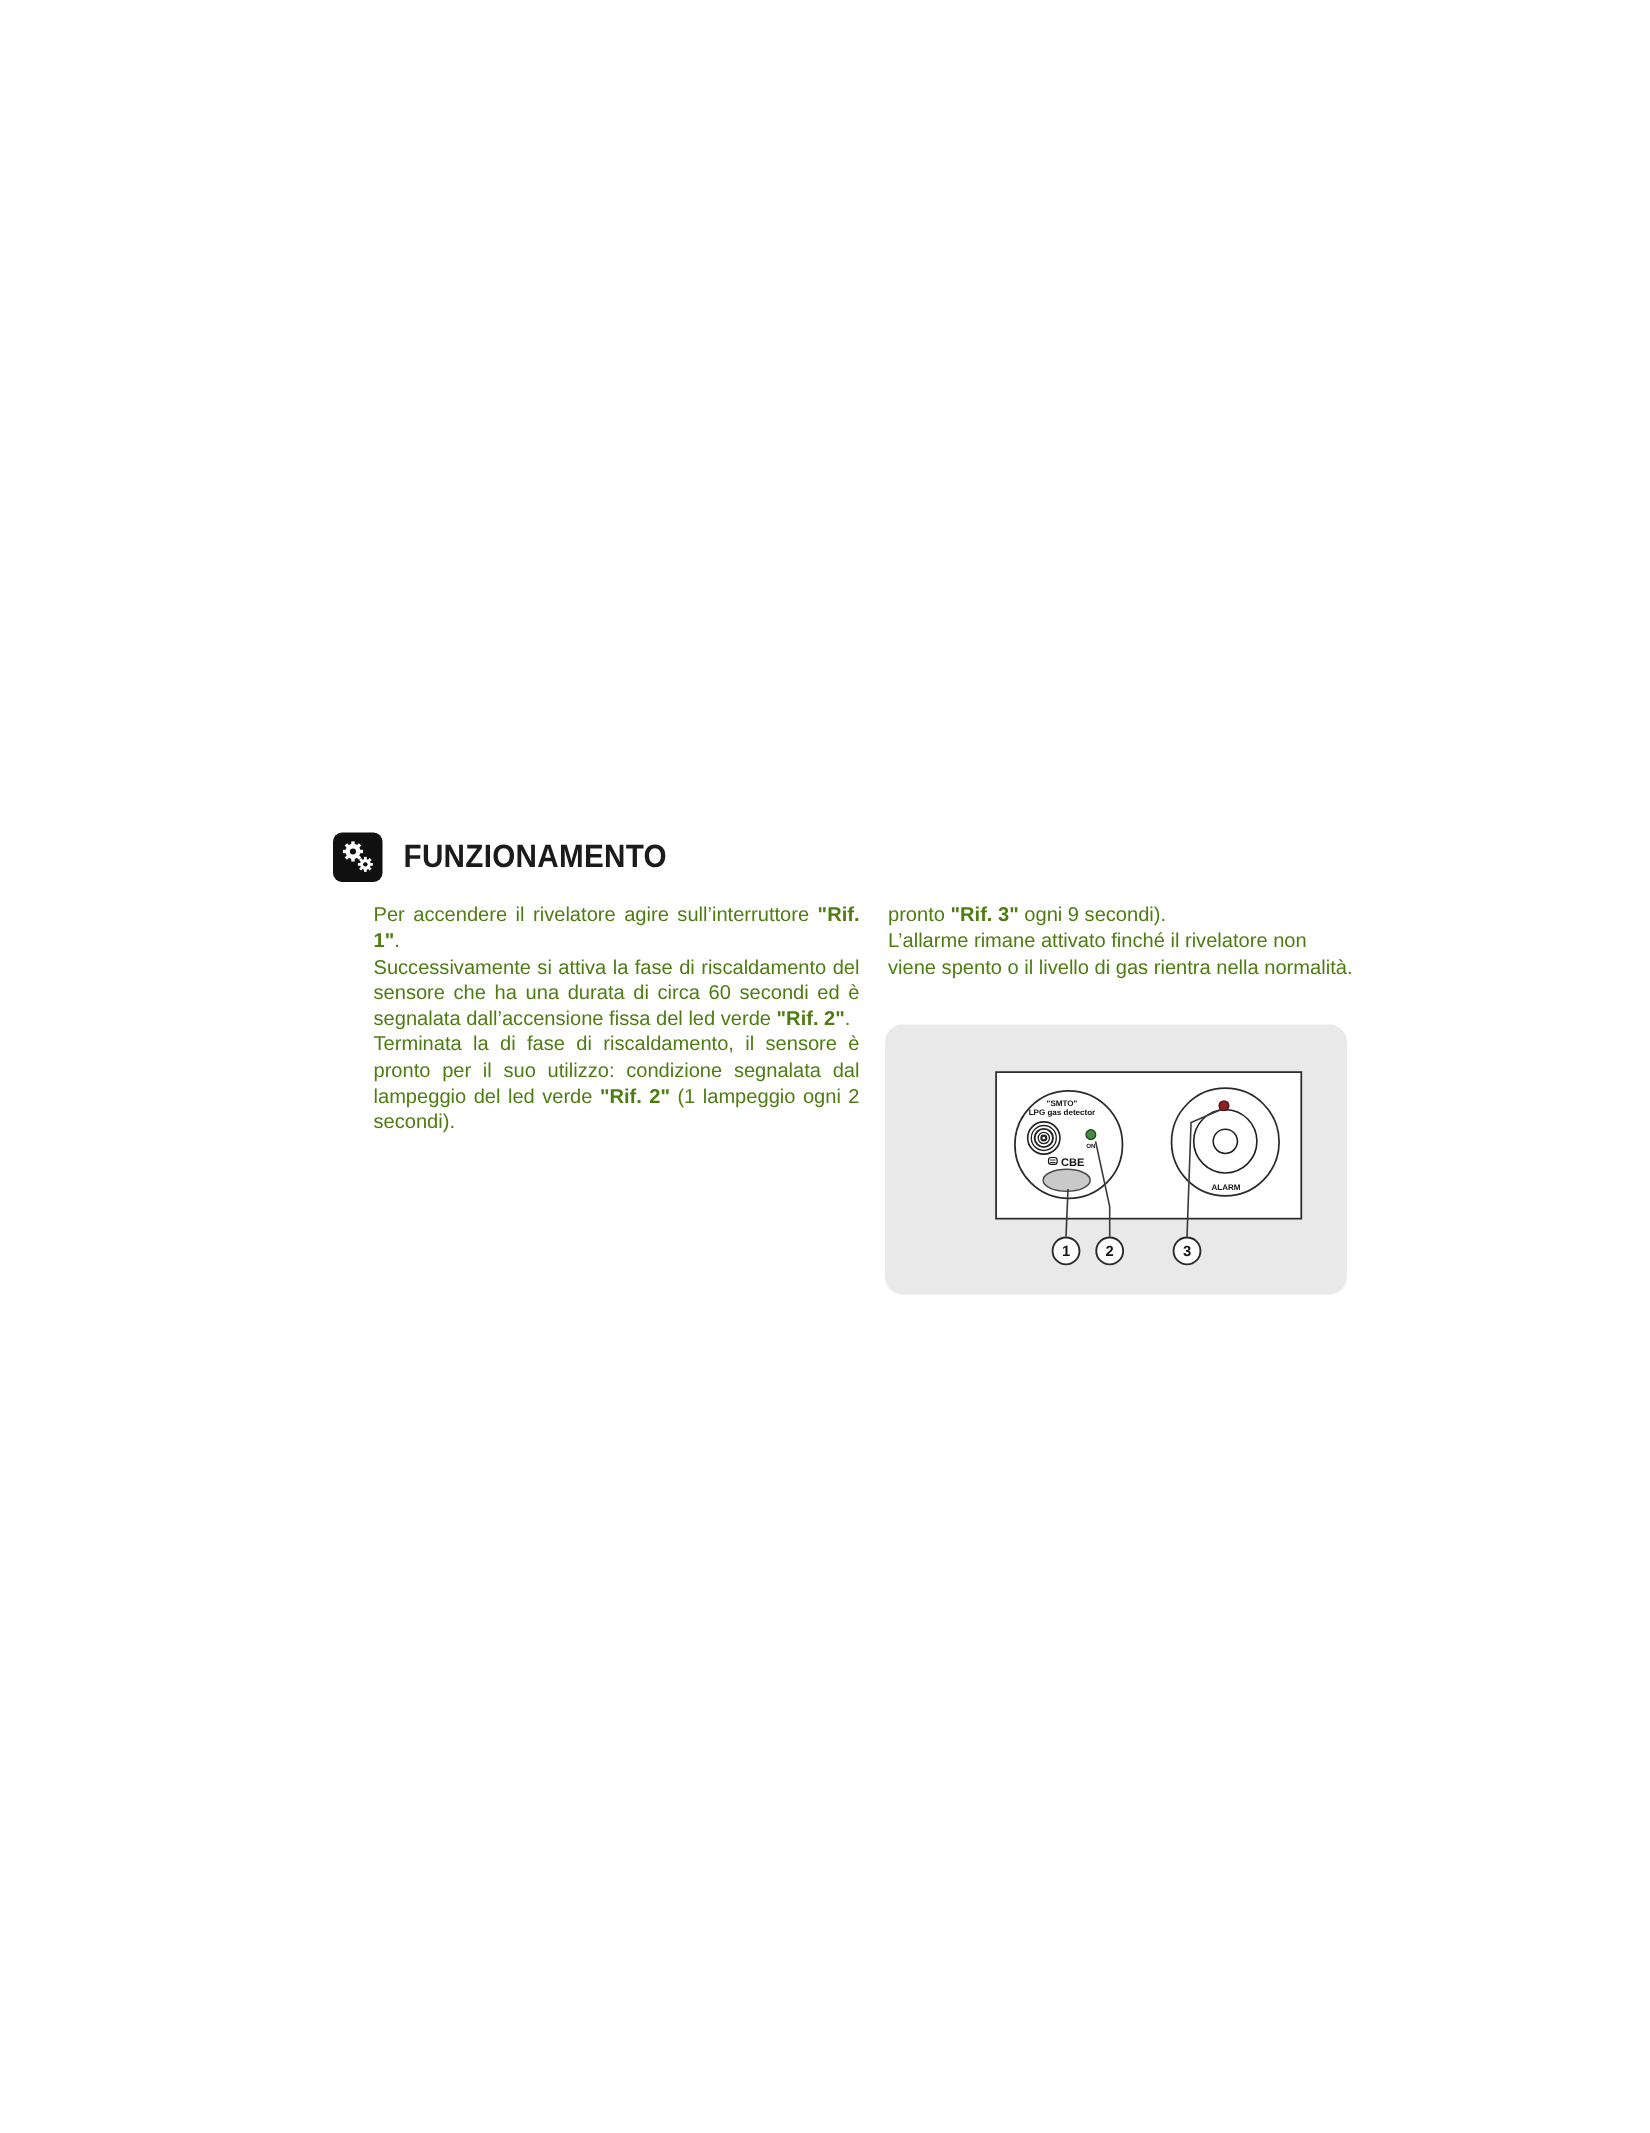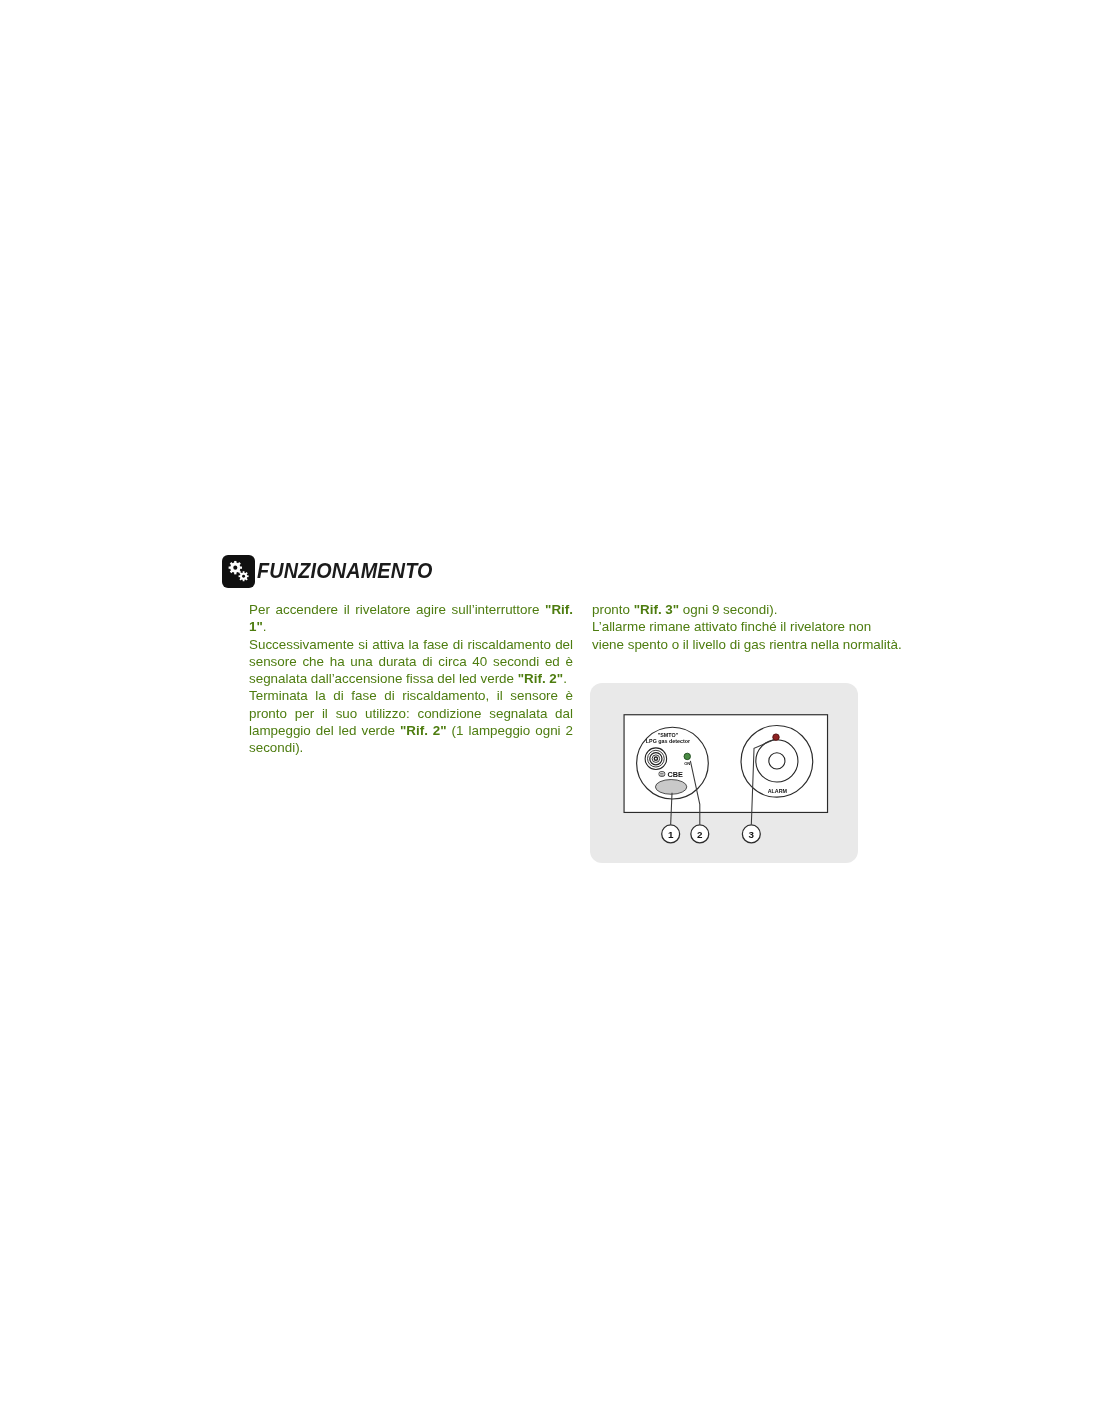--- a/index.html
+++ b/index.html
@@ -3,42 +3,42 @@
 <meta charset="utf-8">
 <style>
   html, body { margin:0; padding:0; background:#ffffff; }
   .page {
     position:relative; width:1100px; height:1422px; background:#ffffff;
     font-family:"Liberation Sans", sans-serif; color:#1c1c1c; overflow:hidden;
   }
   
   .section-header {
     position:absolute; left:222px; top:555px; height:33px;
-    display:flex; align-items:center; gap:2px;font-style:italic;
+    display:flex; align-items:center; gap:14px;
   }
   .icon-box {
     width:33px; height:33px; background:#101010; border-radius:6px;
     display:flex; align-items:center; justify-content:center; flex:0 0 auto;
   }
   .icon-box svg { display:block; }
   .section-title {
     margin:0; font-size:21.5px; font-weight:bold; color:#1b1b1b;
     letter-spacing:0.2px; white-space:nowrap;
     transform:scaleX(0.92); transform-origin:left center;
   }
   
   .col { position:absolute; top:601px; font-size:13.4px; line-height:17.3px; color:#4d7c0f; }
   .col p { margin:0; }
   .col b { font-weight:bold; }
   .col-left  { left:249px; width:324px; text-align:justify; }
   .col-right { left:592px; width:312px; text-align:left; }
   
   .figure-panel {
     position:absolute; left:590px; top:683px; width:268px; height:180px;
-    background:#e9e9e9; border-radius:12px;
+    background:#e9e9e9; border-radius:12px;padding-left:40px;
   }
   .figure-panel svg { display:block; width:100%; height:100%; }
   .fig-stroke { stroke:#2b2b2b; fill:#ffffff; }
   .fig-line { stroke:#3a3a3a; stroke-width:1.2; fill:none; }
   .fig-text {
     font-family:"Liberation Sans", sans-serif; font-weight:bold;
     fill:#141414; text-anchor:middle;
   }
 </style>
 </head>
@@ -75,21 +75,21 @@
           <circle cx="22.7" cy="22.3" r="4.4"></circle>
         </g>
         <circle cx="22.7" cy="22.3" r="1.8" fill="#101010"></circle>
       </svg>
     </div>
     <h1 class="section-title">FUNZIONAMENTO</h1>
   </div>
 
   <div class="col col-left">
     <p><span>Per accendere il rivelatore agire sull’interruttore </span><b>"Rif. 1"</b><span>.</span></p>
-    <p><span>Successivamente si attiva la fase di riscaldamento del sensore che ha una durata di circa 40 secondi ed è segnalata dall’accensione fissa del led verde </span><b>"Rif. 2"</b><span>.</span></p>
+    <p><span>Successivamente si attiva la fase di riscaldamento del sensore che ha una durata di circa 60 secondi ed è segnalata dall’accensione fissa del led verde </span><b>"Rif. 2"</b><span>.</span></p>
     <p><span>Terminata la di fase di riscaldamento, il sensore è pronto per il suo utilizzo: condizione segnalata dal lampeggio del led verde </span><b>"Rif. 2"</b><span> (1 lampeggio ogni 2 secondi).</span></p>
   </div>
 
   <div class="col col-right">
     <p><span>pronto </span><b>"Rif. 3"</b><span> ogni 9 secondi).</span></p>
     <p><span>L’allarme rimane attivato finché il rivelatore non viene spento o il livello di gas rientra nella normalità.</span></p>
   </div>
 
   <div class="figure-panel">
     <svg viewBox="0 0 299 180" aria-hidden="false">

